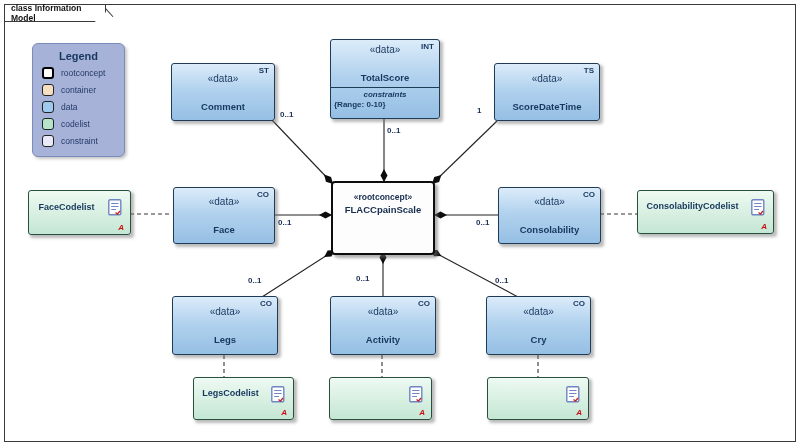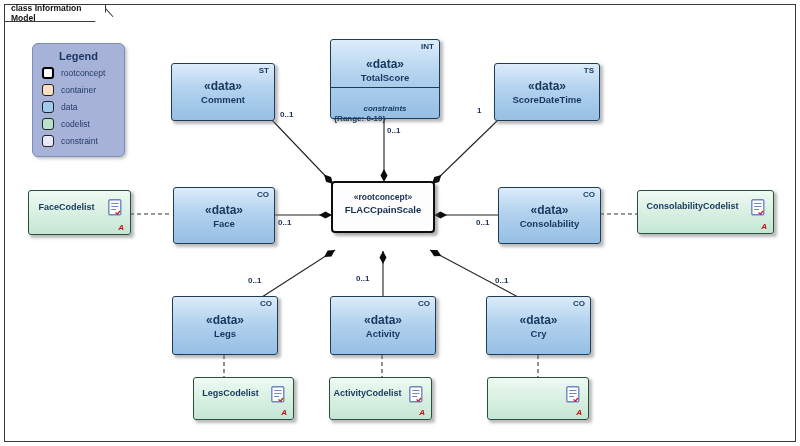--- a/index.html
+++ b/index.html
@@ -35,29 +35,29 @@
 
   
   .node{position:absolute;z-index:2;border:1px solid #1f3c57;border-radius:3px;
         background:linear-gradient(180deg,#dcecfa 0%,#b2d2ee 45%,#95bfe4 100%);
         box-shadow:2.5px 2.5px 3px rgba(120,120,120,.5);
         color:#17375e;box-sizing:border-box;}
   .node .tag{position:absolute;top:2px;right:5px;font-size:8px;
         font-weight:bold;color:#17375e;}
   .node .body{position:absolute;left:0;right:0;top:0;bottom:0;
         display:flex;flex-direction:column;align-items:center;justify-content:center;}
-  .node .stereo{font-size:12px;font-weight:bold;}
-  .node .name{font-size:9.5px;font-weight:bold;margin-top:1px;}
+  .node .stereo{font-size:10px;font-weight:normal;}
+  .node .name{font-size:9.5px;font-weight:bold;margin-top:17px;}
 
   
   .node .upper{position:absolute;left:0;right:0;top:0;height:47px;
         display:flex;flex-direction:column;align-items:center;justify-content:flex-end;
         padding-bottom:4px;box-sizing:border-box;}
   .node .lower{position:absolute;left:0;right:0;top:47px;bottom:0;
-        border-top:1px solid #1f3c57;padding-top:16px;box-sizing:border-box;}
+        border-top:1px solid #1f3c57;padding-top:2px;box-sizing:border-box;}
   .constraints-hdr{display:block;text-align:center;font-size:8px;
         font-style:italic;font-weight:bold;}
   .constraints-val{display:block;text-align:left;font-size:8px;
         font-weight:bold;padding-left:3px;margin-top:1px;}
 
   
   .root{position:absolute;z-index:3;background:#fdfdfd;border:2.6px solid #0d0d0d;
         border-radius:4px;box-shadow:3px 3px 3px rgba(110,110,110,.55);
         color:#152c4e;box-sizing:border-box;}
   .root .body{display:flex;flex-direction:column;align-items:center;padding-top:9px;}
@@ -155,21 +155,21 @@
   </div>
 
   <div class="node" style="left:494px;top:63px;width:106px;height:58px;">
     <span class="tag">TS</span>
     <div class="body">
       <span class="stereo">«data»</span>
       <span class="name">ScoreDateTime</span>
     </div>
   </div>
 
-  <div class="root" style="left:331px;top:181px;width:104px;height:52px;">
+  <div class="root" style="left:331px;top:181px;width:104px;height:74px;">
     <div class="body">
       <span class="stereo">«rootconcept»</span>
       <span class="name">FLACCpainScale</span>
     </div>
   </div>
 
   <div class="node" style="left:173px;top:187px;width:102px;height:57px;">
     <span class="tag">CO</span>
     <div class="body">
       <span class="stereo">«data»</span>
@@ -239,21 +239,20 @@
       <rect x="0.8" y="0.8" width="12" height="15" rx="1.2" fill="#ffffff" stroke="#6f86c2" stroke-width="1.4"></rect>
       <line x1="3.2" y1="4.5" x2="10.5" y2="4.5" stroke="#6f86c2" stroke-width="1"></line>
       <line x1="3.2" y1="7.5" x2="10.5" y2="7.5" stroke="#6f86c2" stroke-width="1"></line>
       <line x1="3.2" y1="10.5" x2="8" y2="10.5" stroke="#6f86c2" stroke-width="1"></line>
       <path d="M7.5,13.5 l2,1.5 l2.5,-3" fill="none" stroke="#cc2222" stroke-width="1.3"></path>
     </svg>
     <span class="red-a">A</span>
   </div>
 
   <div class="codelist" style="left:329px;top:377px;width:103px;height:43px;">
-    <span class="cl-name">ActivityCodelist</span>
     <svg class="doc-icon" width="14" height="17" viewBox="0 0 14 17">
       <rect x="0.8" y="0.8" width="12" height="15" rx="1.2" fill="#ffffff" stroke="#6f86c2" stroke-width="1.4"></rect>
       <line x1="3.2" y1="4.5" x2="10.5" y2="4.5" stroke="#6f86c2" stroke-width="1"></line>
       <line x1="3.2" y1="7.5" x2="10.5" y2="7.5" stroke="#6f86c2" stroke-width="1"></line>
       <line x1="3.2" y1="10.5" x2="8" y2="10.5" stroke="#6f86c2" stroke-width="1"></line>
       <path d="M7.5,13.5 l2,1.5 l2.5,-3" fill="none" stroke="#cc2222" stroke-width="1.3"></path>
     </svg>
     <span class="red-a">A</span>
   </div>
 

